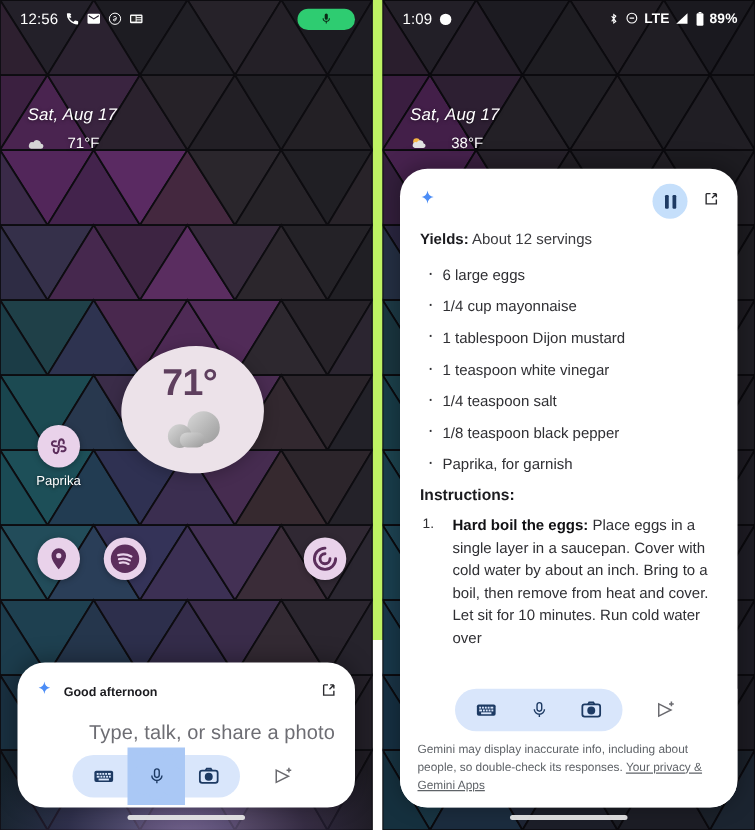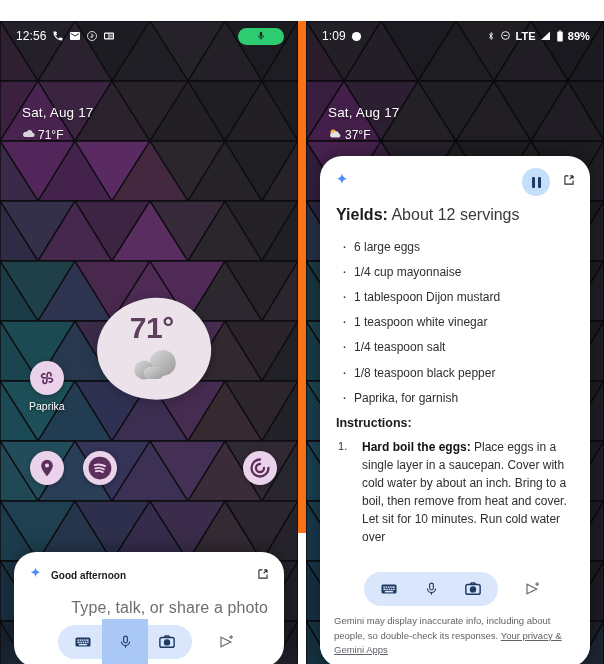--- a/index.html
+++ b/index.html
@@ -2,21 +2,21 @@
 <html><head>
 <meta charset="utf-8">
 <style>
   * { box-sizing: border-box; margin: 0; padding: 0; }
   html, body {
     width: 604px; height: 664px;
     background: #ffffff;
     font-family: "Liberation Sans", sans-serif;
     overflow: hidden;
   }
-  .stage { position: relative; width: 604px; height: 512px; display: flex; gap: 4px; background:#f97316;margin-top:21px; }
+  .stage { position: relative; width: 604px; height: 512px; display: flex; gap: 4px; background:#bef264; }
 
   .phone {
     position: relative;
     width: 298px;
     height: 664px;
     overflow: hidden;
     background: #121114;
   }
   .phone.left { margin-left: 0; }
   .phone.right { margin-left: 4px; }
@@ -49,22 +49,22 @@
 
   .mic-pill {
     width: 46px; height: 17px; border-radius: 10px;
     background: #2ecc71;
     display:flex; align-items:center; justify-content:center;
   }
   .mic-pill svg { display:block; }
 
   
   .glance { position: absolute; left: 22px; top: 84px; z-index: 5; color: #fff; }
-  .glance .date { font-size: 13.5px; font-weight: 400; letter-spacing: .15px; text-shadow: 0 1px 3px rgba(0,0,0,.5); }
-  .glance .wx { display: flex; align-items: flex-start; gap: 2px; margin-top: 8px; font-size: 12px; text-shadow: 0 1px 3px rgba(0,0,0,.5); }
+  .glance .date { font-size: 13.5px; font-weight: 400; letter-spacing: .15px; text-shadow: 0 1px 3px rgba(0,0,0,.5); font-style: italic; }
+  .glance .wx { display: flex; align-items: flex-end; gap: 18px; margin-top: 8px; font-size: 12px; text-shadow: 0 1px 3px rgba(0,0,0,.5); }
   .glance .wx svg { display:block; }
 
   
   .tempblob {
     position: absolute; left: 97px; top: 277px; width: 114px; height: 102px;
     background: #ece2e9;
     border-radius: 52% 48% 46% 54% / 50% 52% 48% 50%;
     transform: rotate(-6deg);
     display:flex; flex-direction: column; align-items:center; justify-content: center;
     z-index: 4;
@@ -146,21 +146,21 @@
   .rcard-head .spacer { flex:1; }
   .pausebtn {
     width: 28px; height: 28px; border-radius: 50%; background: #c5dffb;
     display:flex; align-items:center; justify-content:center; margin-right: 12px;
   }
   .pausebtn .bars { display:flex; gap:3px; }
   .pausebtn .bars i { display:block; width:3px; height: 11px; background: #1d3a63; border-radius:1px; }
 
   .rbody { padding: 6px 16px 0 16px; overflow: hidden; flex: 1; }
   .r-title { font-size: 13px; font-weight: 700; color: #1b1b1f; margin-bottom: 12px; letter-spacing: .1px;}
-  .r-meta { font-size: 16px; color: #3a3a3e; line-height: 1.42; margin-bottom: 12px; }
+  .r-meta { font-size: 12px; color: #3a3a3e; line-height: 1.42; margin-bottom: 12px; }
   .r-meta b { color: #1b1b1f; }
   .r-h { font-size: 12.5px; font-weight: 700; color: #1b1b1f; margin-bottom: 8px; }
   ul.r-list { list-style: none; margin: 0 0 10px 4px; }
   ul.r-list li {
     font-size: 12px; color: #2f2f33; line-height: 1.35;
     padding-left: 14px; position: relative; margin-bottom: 9px;
   }
   ul.r-list li::before {
     content: "·"; position:absolute; left: 2px; top: -3px; font-size: 15px; color:#2f2f33;
   }
@@ -651,21 +651,21 @@
 
     <div class="glance">
       <div class="date">Sat, Aug 17</div>
       <div class="wx">
         <span>
           <svg width="15" height="12" viewBox="0 0 26 20">
             <circle cx="9" cy="7" r="4.6" fill="#f5b544"></circle>
             <path d="M19 9.5a5 5 0 0 0-9.4-1.6A4.2 4.2 0 0 0 6.6 16h12a3.3 3.3 0 0 0 .4-6.5z" fill="#e2e2e2"></path>
           </svg>
         </span>
-        <span>37°F</span>
+        <span>38°F</span>
       </div>
     </div>
 
     <div class="rcard">
       <div class="rcard-head">
         <span class="spark">
           <svg width="16" height="16" viewBox="0 0 24 24">
               <path d="M12 2c.6 4.6 2.8 7 7.4 8-4.6 1-6.8 3.4-7.4 8-.6-4.6-2.8-7-7.4-8 4.6-1 6.8-3.4 7.4-8z" fill="#4c8df6"></path>
             </svg>
         </span>

